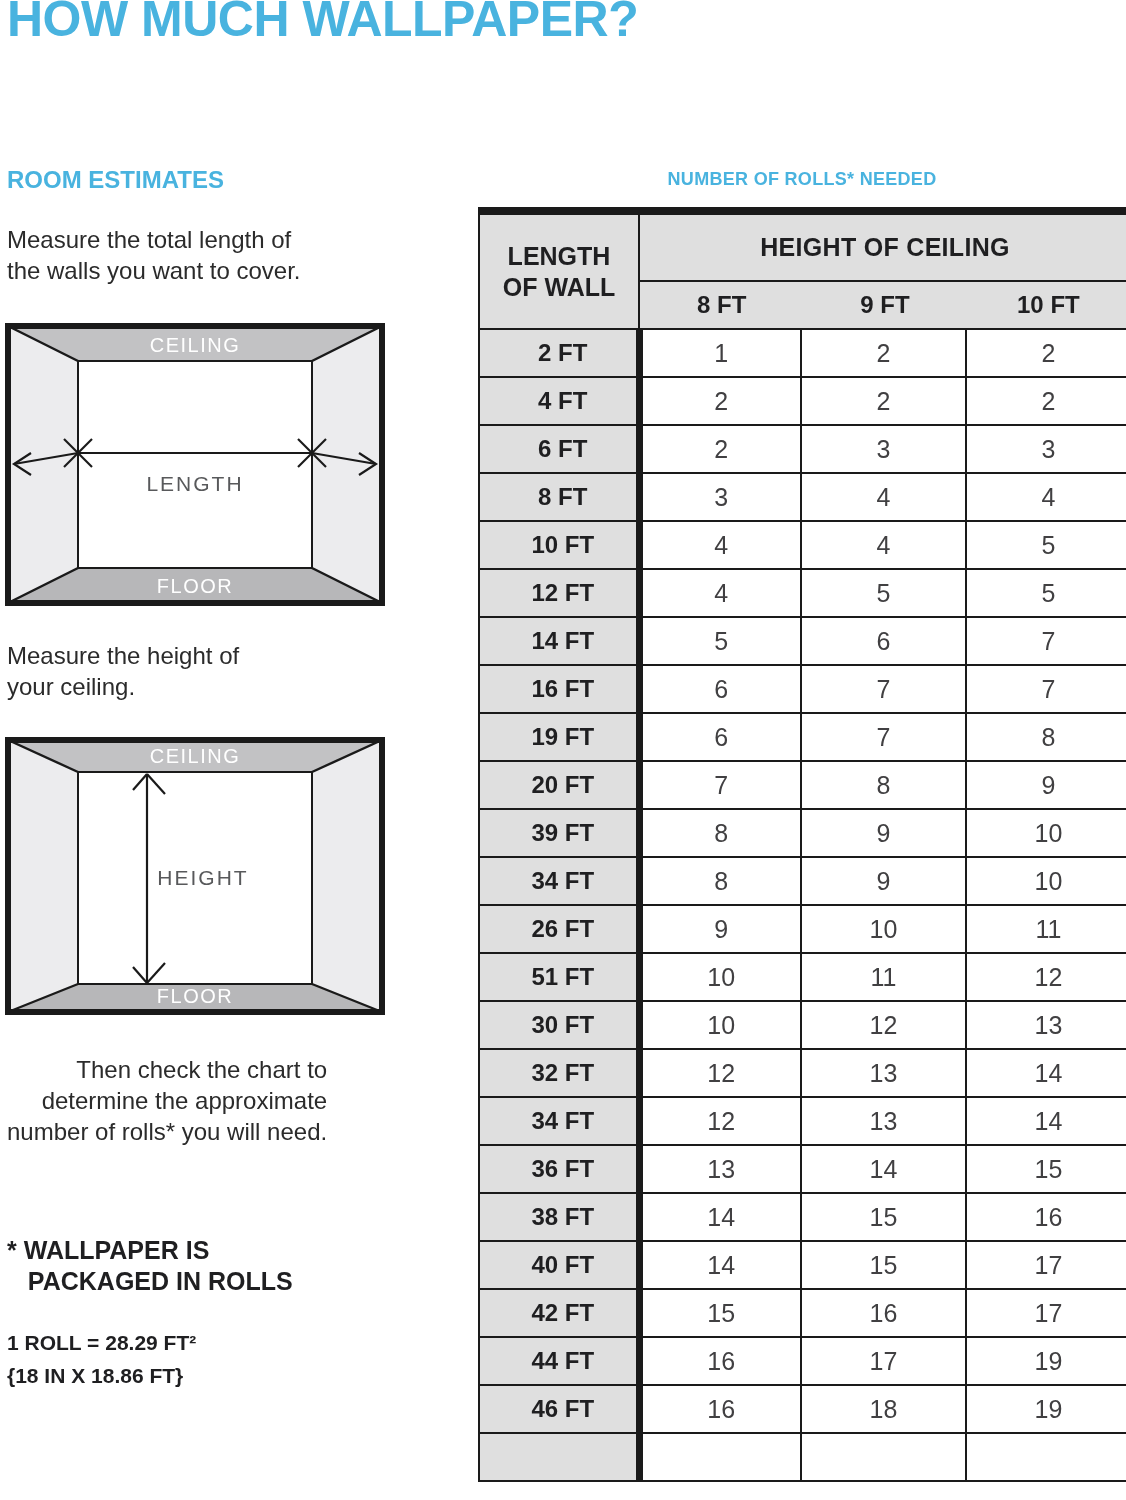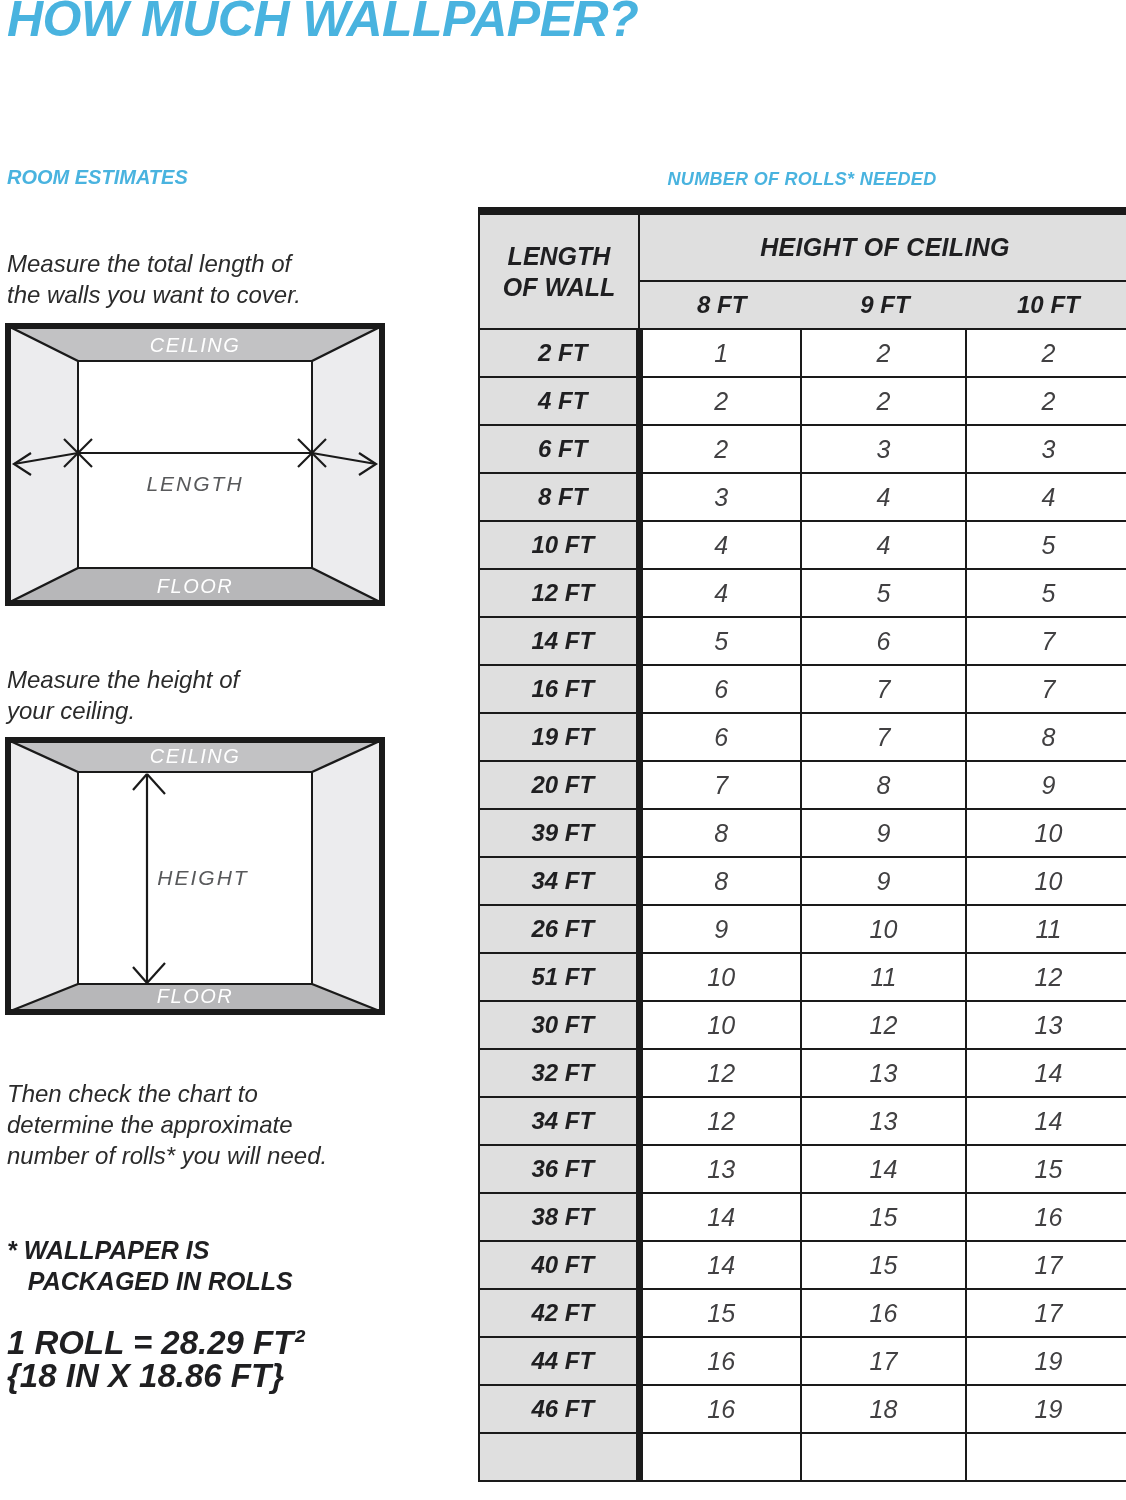--- a/index.html
+++ b/index.html
@@ -9,69 +9,67 @@
   }
   * { margin: 0; padding: 0; box-sizing: border-box; }
   html, body { background: #ffffff; }
   body { font-family: "Liberation Sans", sans-serif; }
   .page {
     position: relative;
     width: 1126px;
     height: 1500px;
     background: #ffffff;
     overflow: hidden;
-    font-style: italic;
   }
   .page-title {
     position: absolute;
     left: 7px; top: -6px;
     font-size: 50px;
     line-height: 50px;
     font-weight: bold;
     letter-spacing: -0.5px;
     color: var(--accent);
   }
   .section-heading {
     position: absolute;
     font-weight: bold;
     color: var(--accent);
   }
-  .room-estimates-heading { left: 7px; top: 166px; font-size: 20px; }
+  .room-estimates-heading { left: 7px; top: 166px; font-size: 24px; }
   .rolls-needed-heading {
     left: 478px; top: 169px;
     width: 648px;
     text-align: center;
     font-size: 18px;
     letter-spacing: 0.3px;
   }
   .body-text {
     position: absolute;
     left: 7px;
     font-size: 24px;
     line-height: 31px;
     color: #2B2B2B;
     white-space: pre-line;
-    margin-top: 24px;
   }
   .step1 { top: 224px; }
   .step2 { top: 640px; }
-  .step3 { top: 1054px; }
+  .step3 { top: 1054px; text-align: right; }
   .footnote-text {
     position: absolute;
     left: 7px; top: 1235px;
     font-size: 25px;
     line-height: 31px;
     font-weight: bold;
     color: #1f1f21;
     white-space: pre-wrap;
   }
   .roll-note {
     position: absolute;
     left: 7px; top: 1326px;
-    font-size: 33px;
+    font-size: 21px;
     line-height: 33px;
     font-weight: bold;
     color: #1f1f21;
     white-space: pre-line;
   }
   .diagram { position: absolute; left: 5px; }
   .diagram-length { top: 323px; }
   .diagram-height { top: 737px; }
   svg text { font-family: "Liberation Sans", sans-serif; }
   .diag-band-label { fill: #ffffff; font-size: 20px; letter-spacing: 1.5px; }

